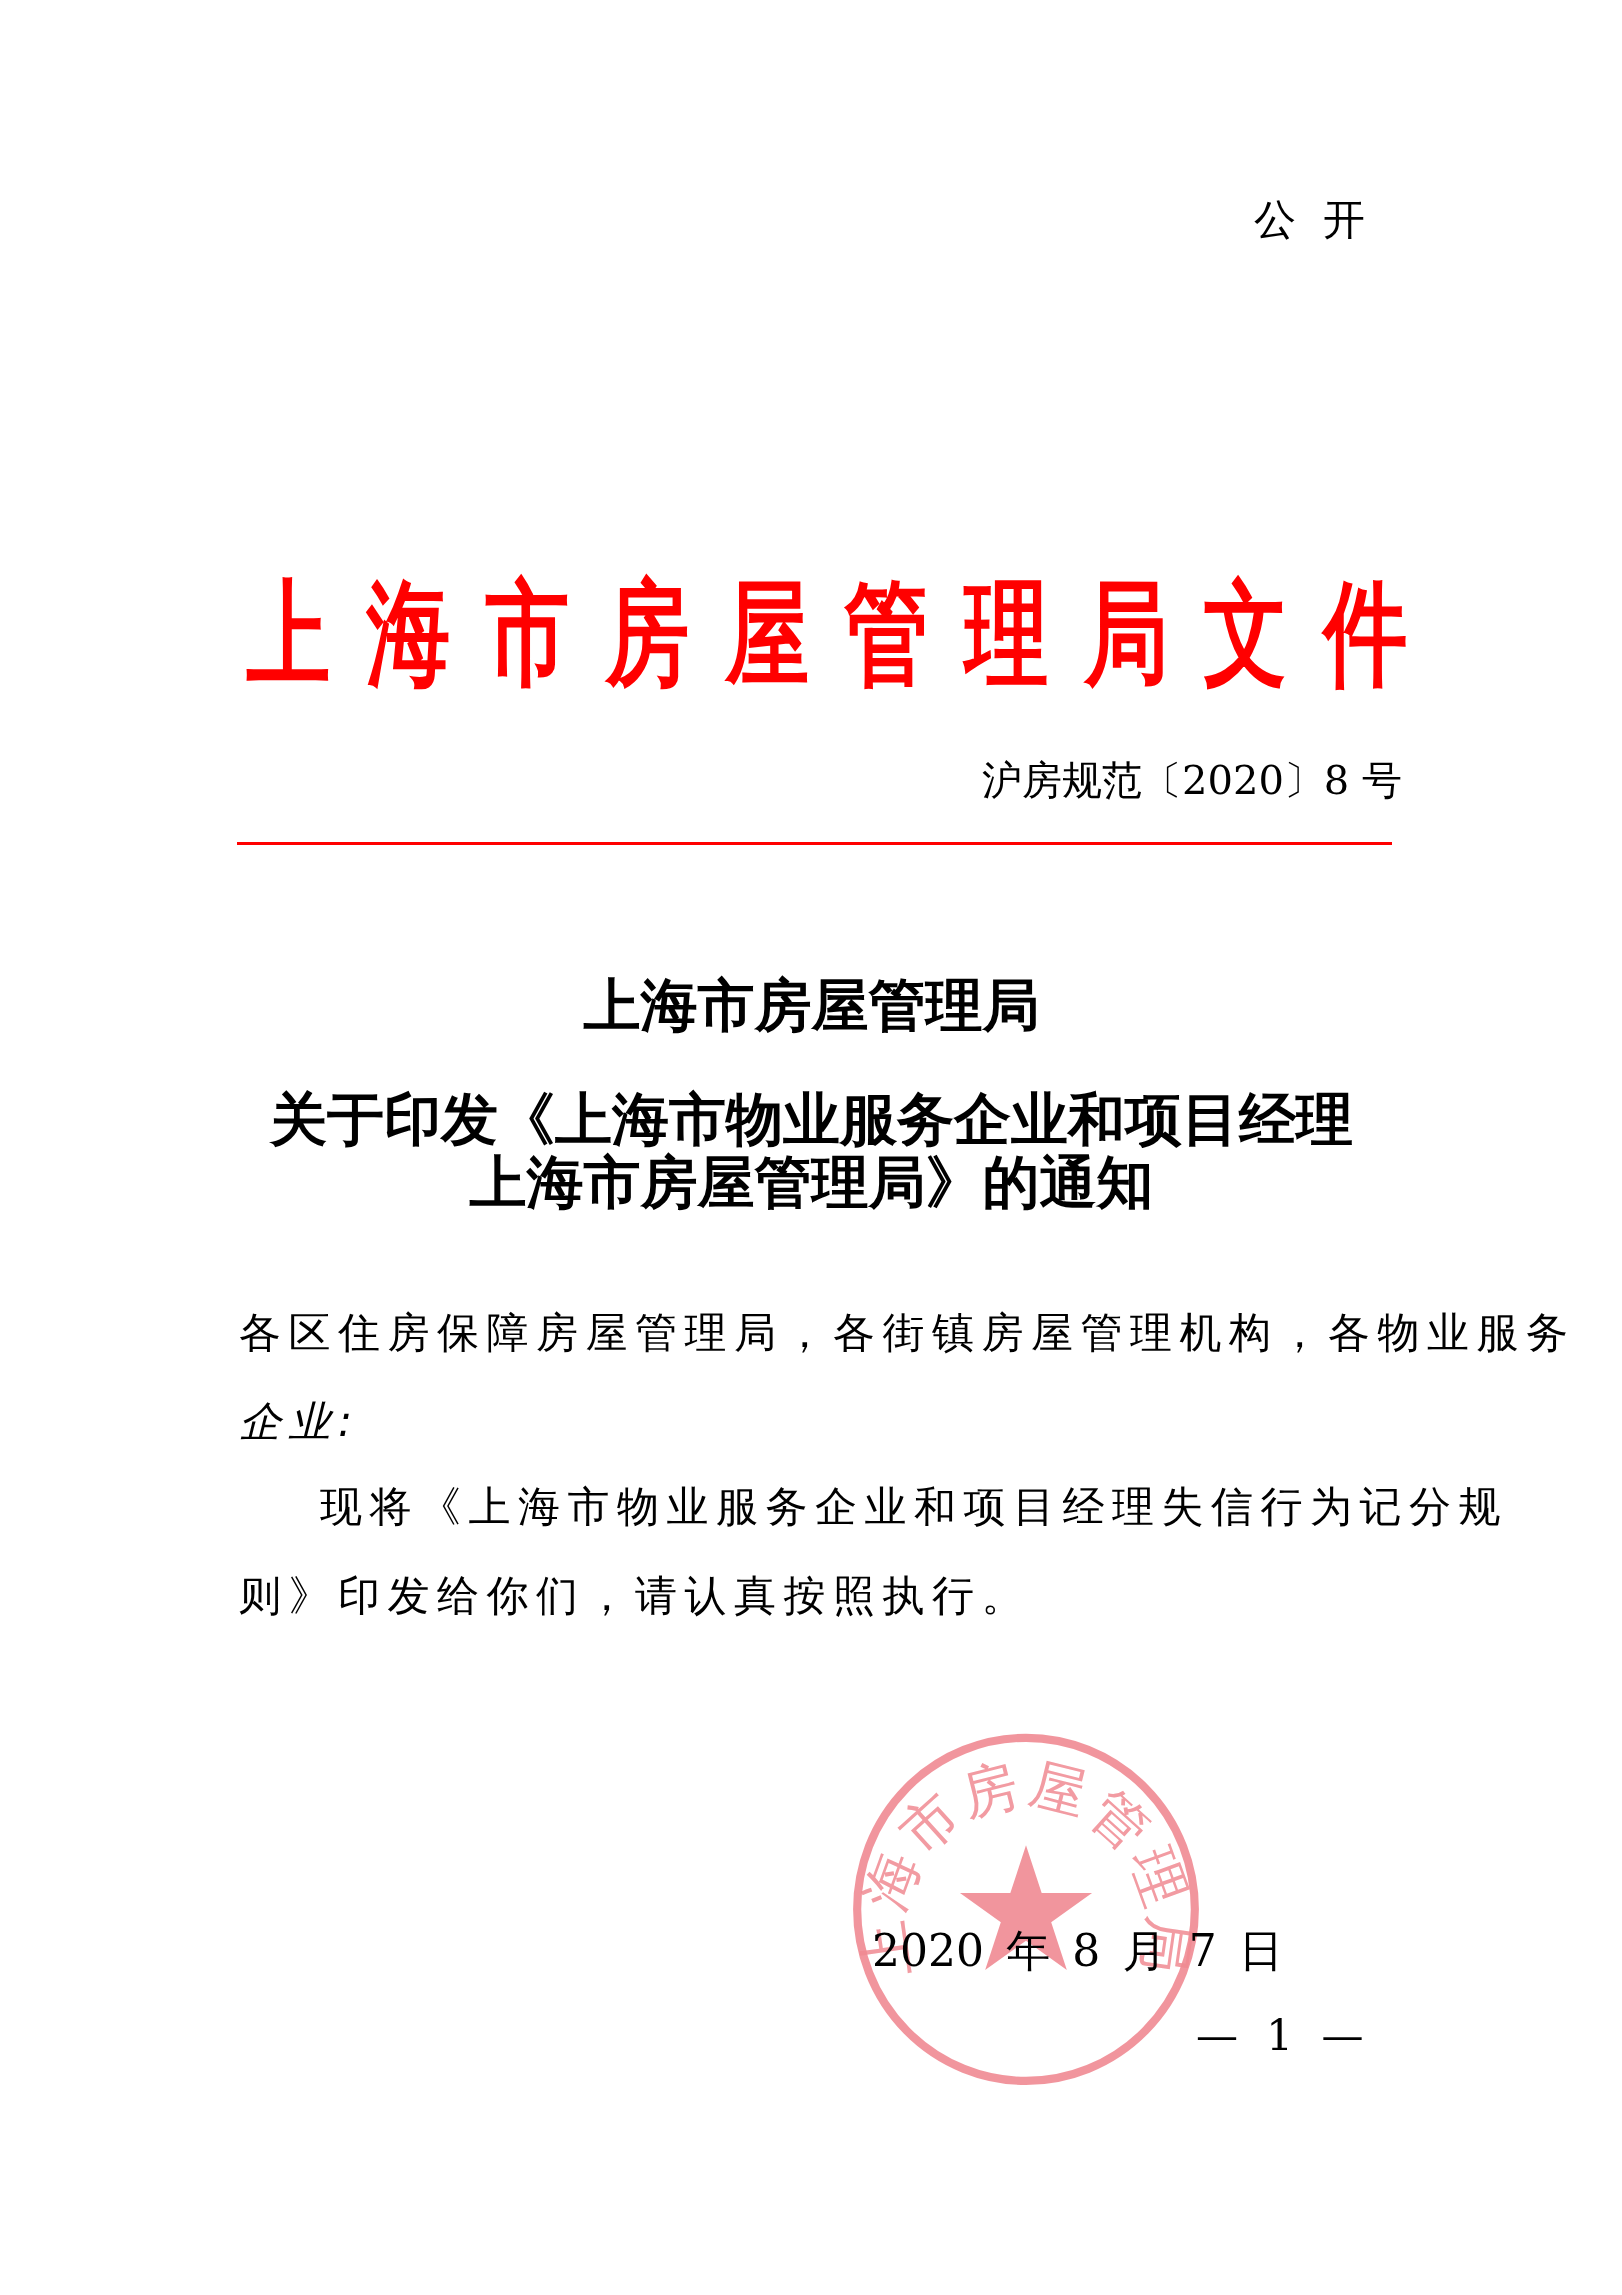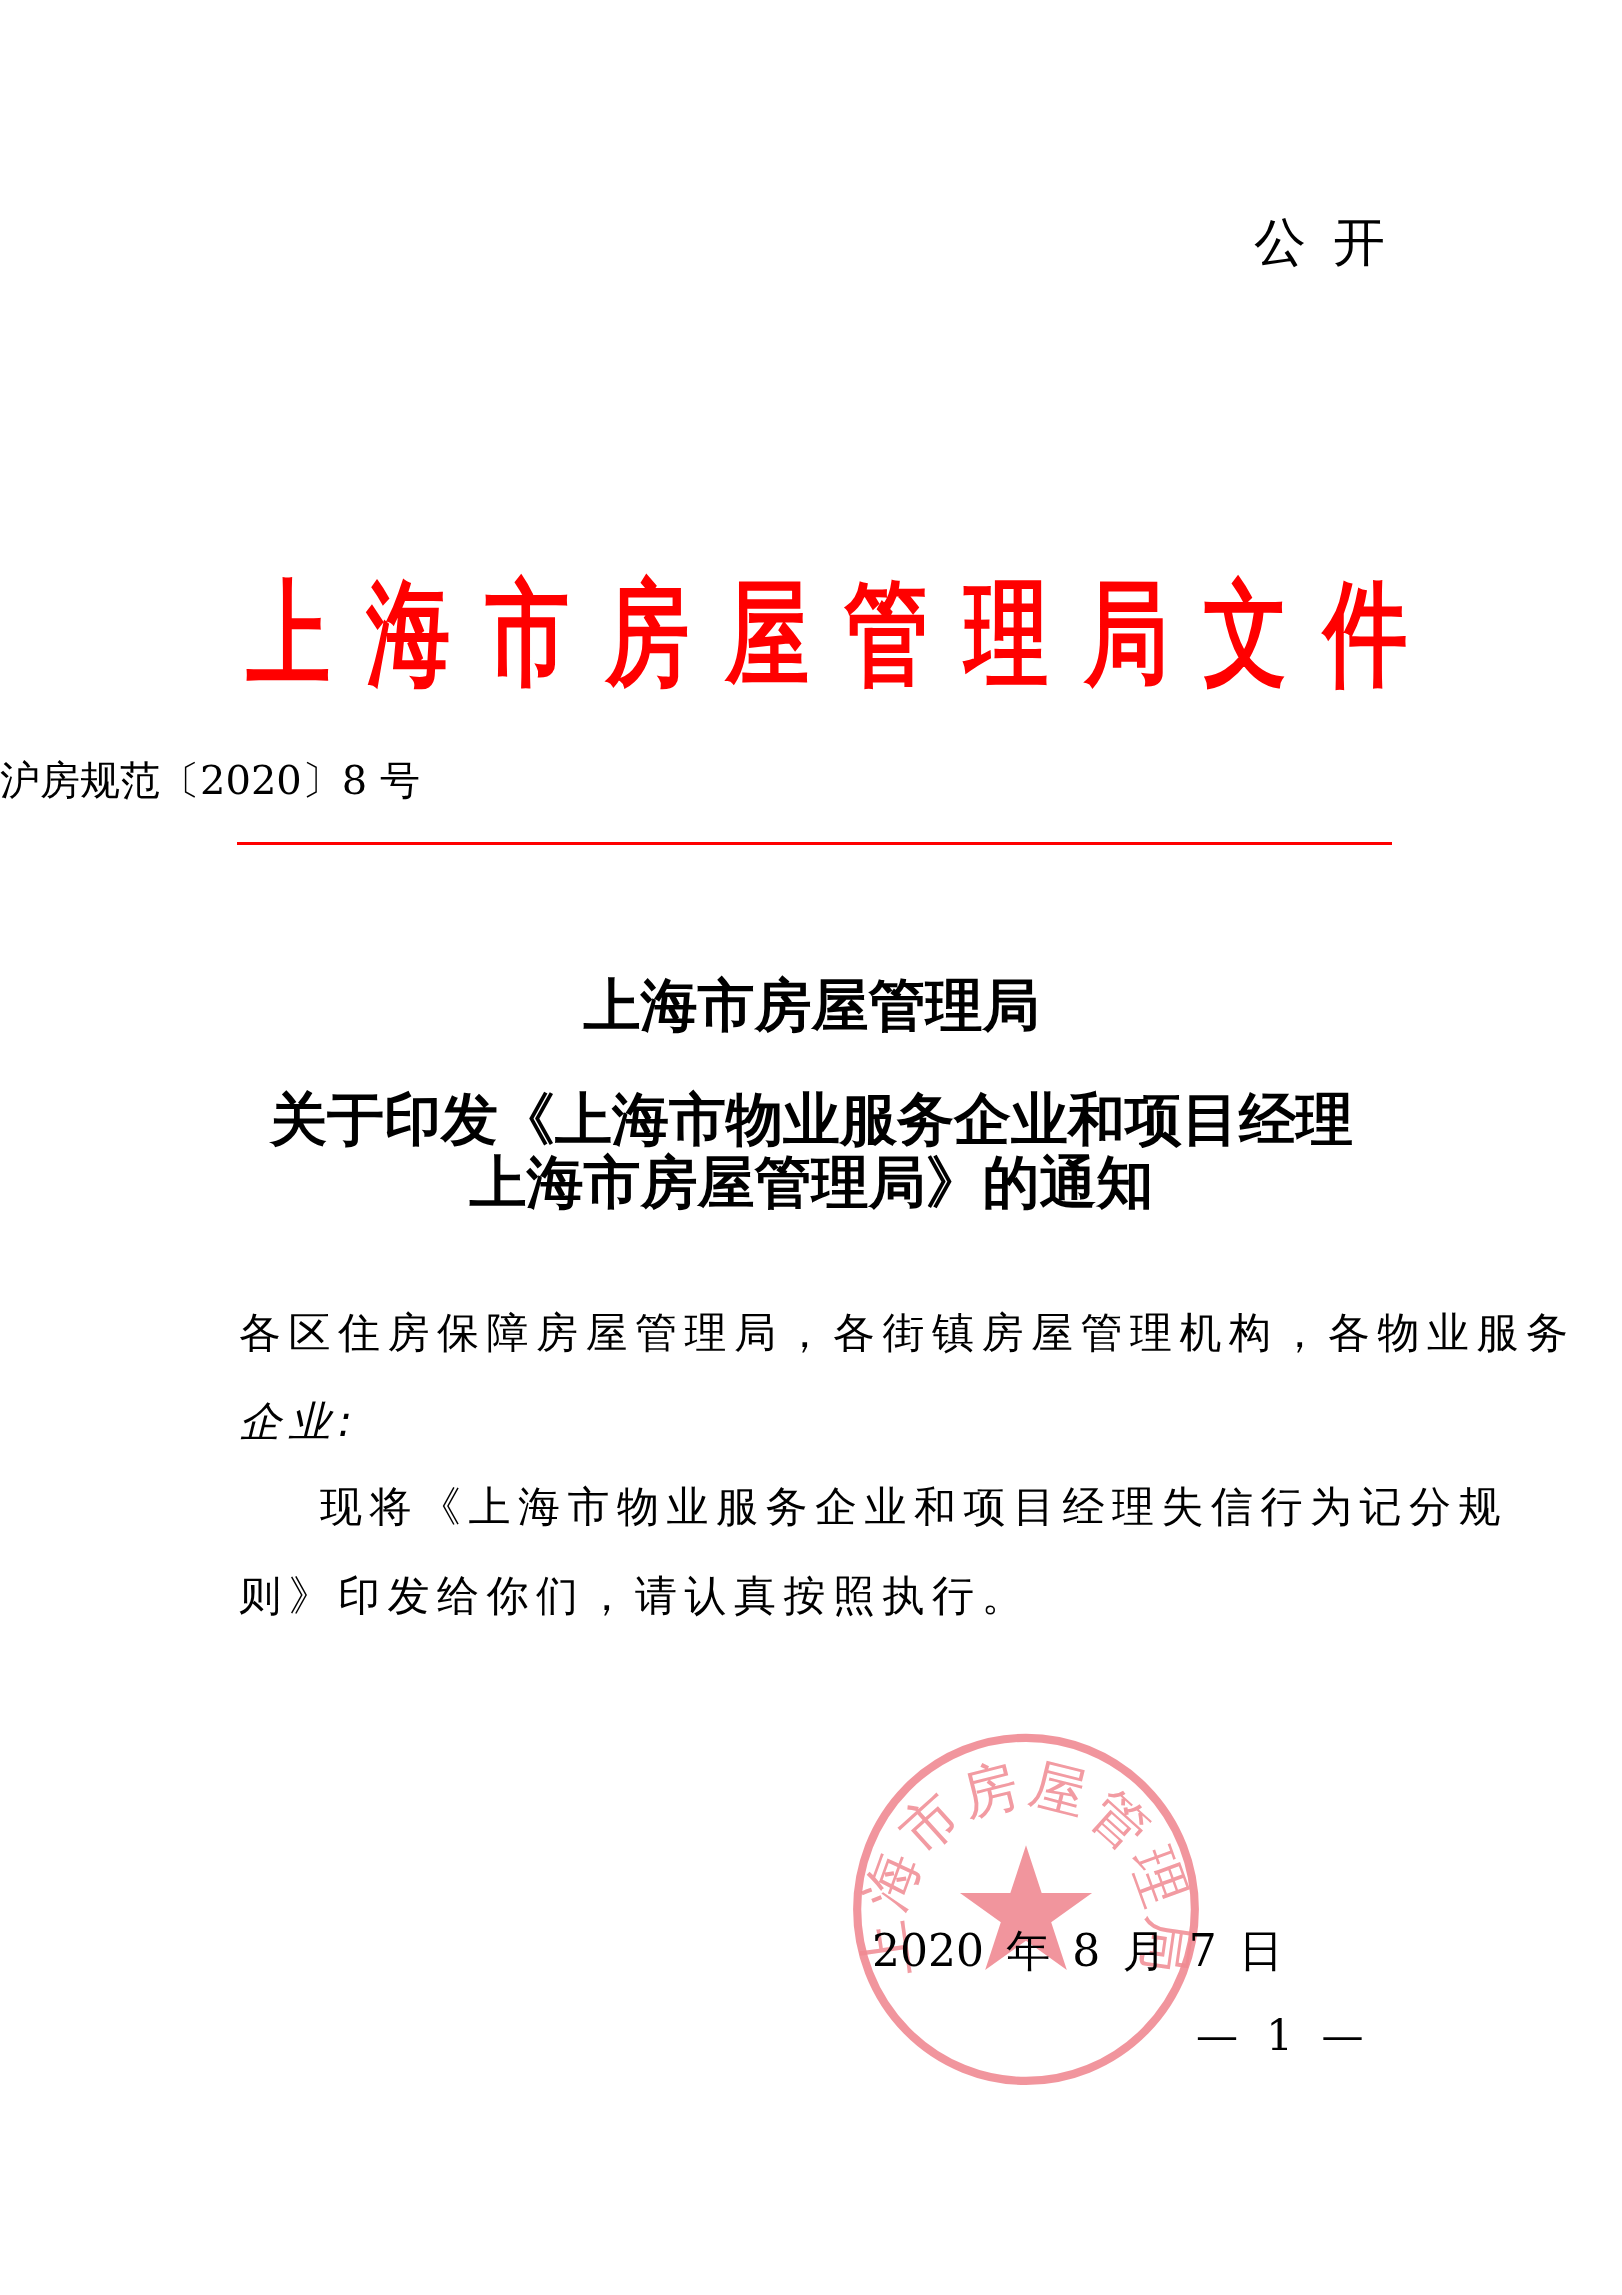--- a/index.html
+++ b/index.html
@@ -1,26 +1,26 @@
 <!DOCTYPE html>
 <html style="font-size:11px"><head>
 <meta charset="utf-8">
 <style>
   html, body { margin: 0; padding: 0; background: #ffffff; }
   body { width: 1623px; height: 2295px; position: relative; overflow: hidden;
          font-family: "DejaVu Serif", "Liberation Serif", serif; color: #000; }
   .abs { position: absolute; }
-  #public-label { left: 1254px; top: 208px; font-size: 52px; letter-spacing: 27px;
+  #public-label { left: 1254px; top: 192px; font-size: 42px; letter-spacing: 27px;
                   font-family: Liberation Mono, monospace; white-space: nowrap; }
   #issuer-title { left: 239px; top: 559px; width: 1159px; height: 116px;
                   color: #ff0000; font-family: "DejaVu Sans", sans-serif; font-weight: bold;
                   font-size: 102px; white-space: nowrap; display: flex; justify-content: space-between;
                   transform: scaleY(1.12); transform-origin: top left; }
   #issuer-title span { display: inline-block; width: 82px; text-align: center; transform: scaleX(0.82); }
-  #doc-number { left: 0; width: 1402px; top: 753px; text-align: left; font-size: 40px; white-space: nowrap; }
+  #doc-number { left: 0; width: 1402px; top: 753px; text-align: right; font-size: 40px; white-space: nowrap; }
   #red-rule { left: 237px; top: 842px; width: 1155px; height: 3.4px; background: #ff0000; }
   .title-line { left: 0; width: 1623px; text-align: center; font-family: "DejaVu Sans", sans-serif;
                 font-weight: bold; font-size: 57px; white-space: nowrap; }
   #title-1 { top: 968px; }
   #title-2 { top: 1082px; }
   #title-3 { top: 1145px; }
   .body-line { left: 239px; font-size: 42px; white-space: nowrap; letter-spacing: 7.5px;
                font-family: "DejaVu Sans", sans-serif; }
   #body-1 { top: 1305px; text-align: center; }
   #body-2 { top: 1394px; font-style: italic; }

